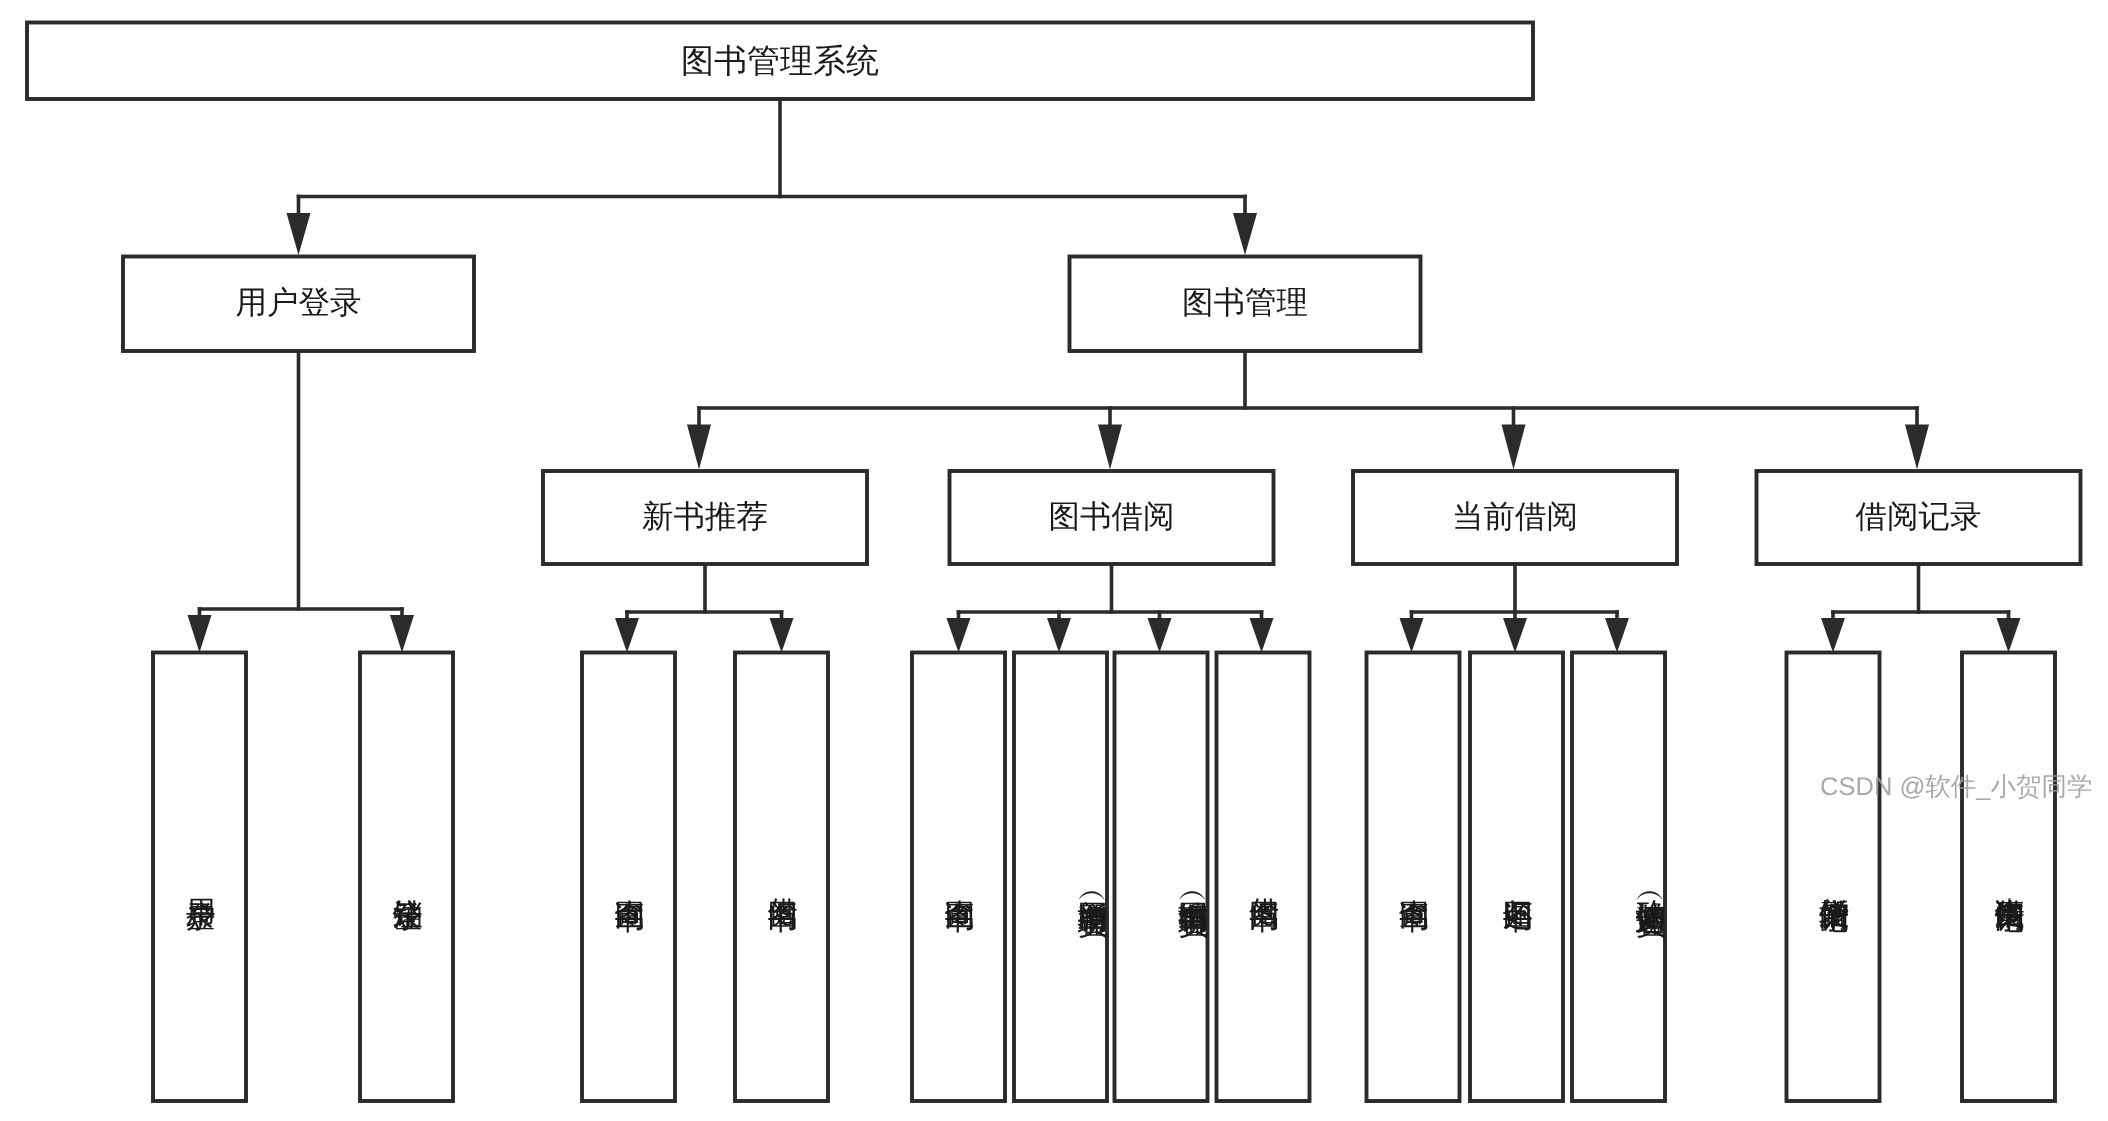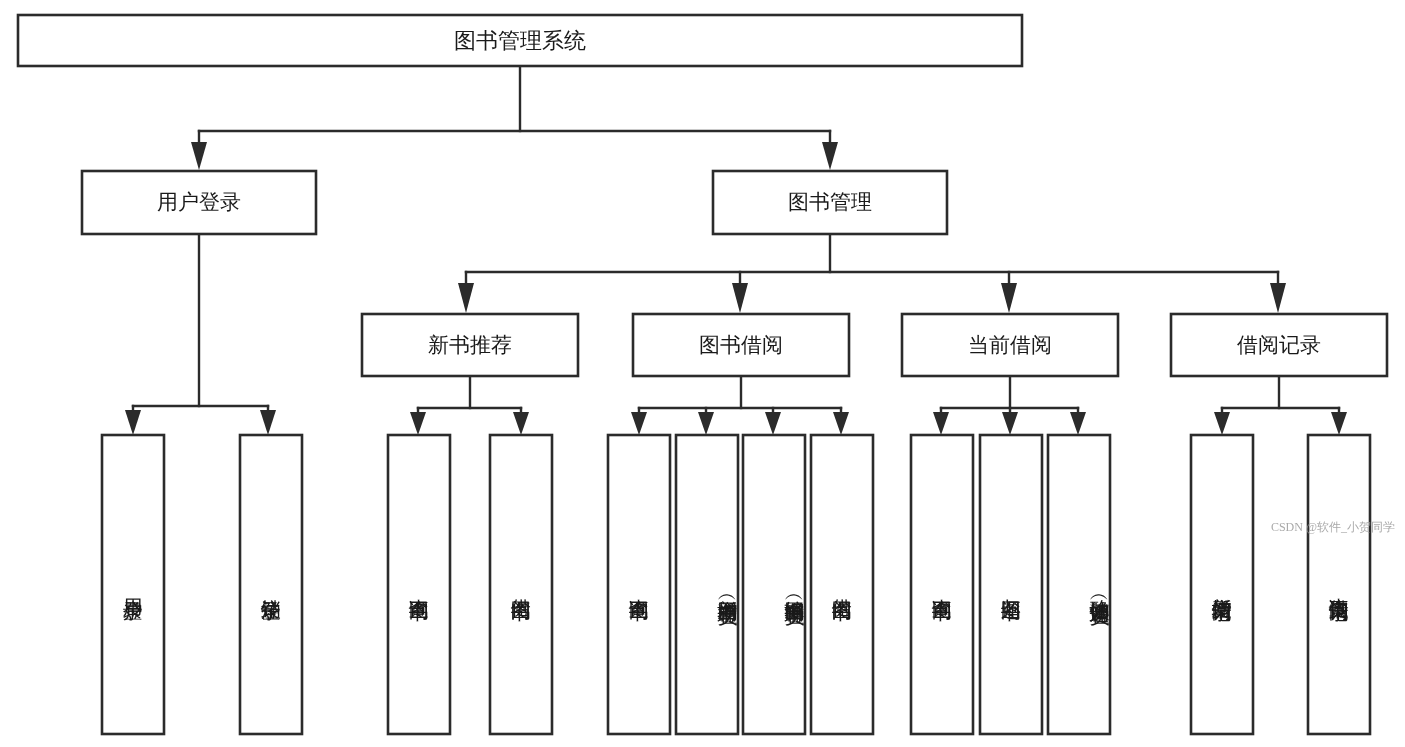--- a/index.html
+++ b/index.html
@@ -67,22 +67,22 @@
     writing-mode: vertical-rl;
     text-orientation: upright;
     letter-spacing: 1px;
     pointer-events: none;
     box-sizing: border-box;
   }
   #watermark {
     position: absolute;
     right: 10px;
     bottom: 6px;
-    font-family: Liberation Serif, serif;
-    font-size: 12px;
+    font-family: Liberation Sans, sans-serif;
+    font-size: 17px;
     color: #9a9a9a;
     opacity: 0.85;
     white-space: nowrap;
     pointer-events: none;
     text-align: right;
   }
 </style>
 </head>
 <body>
 

